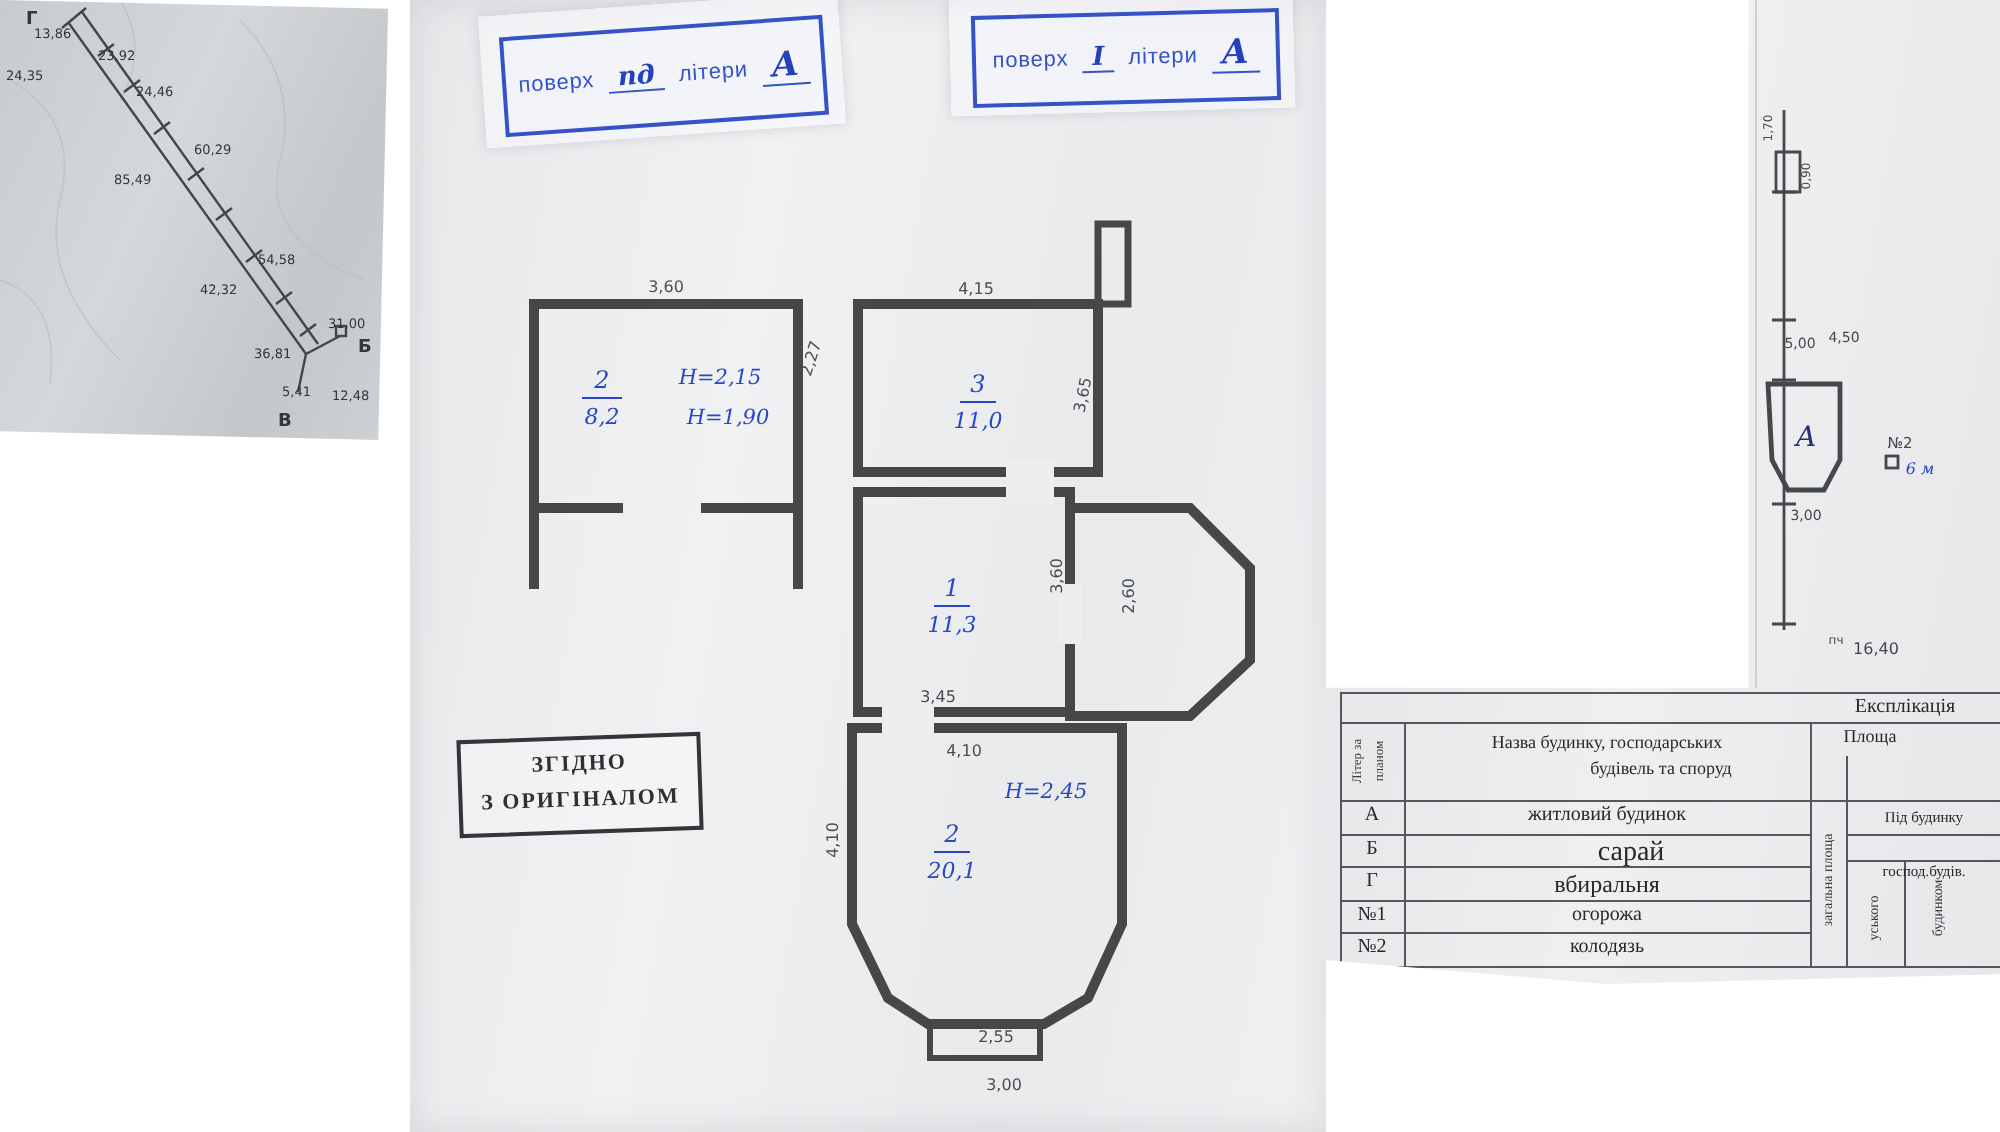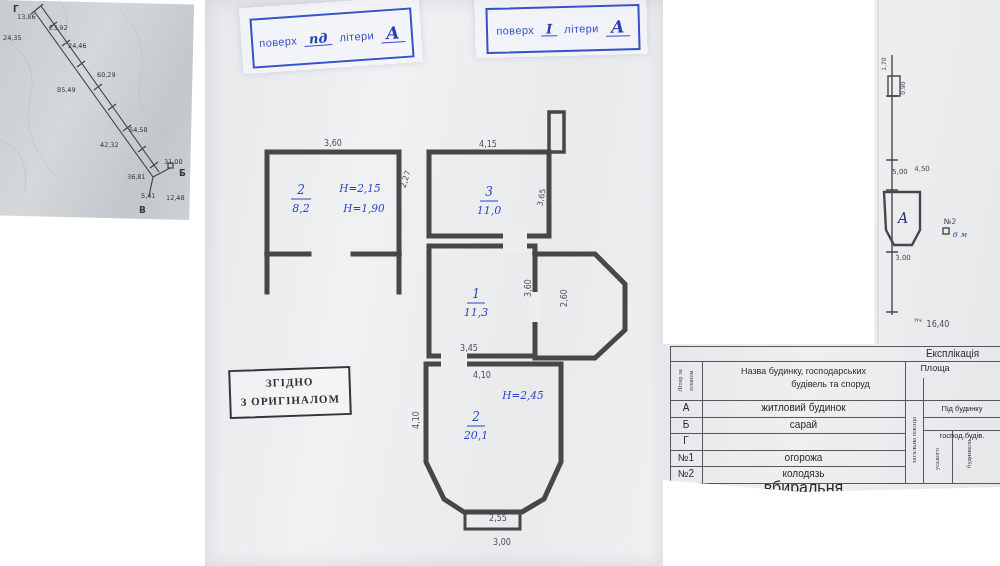--- a/index.html
+++ b/index.html
@@ -26,21 +26,21 @@
   #stamp-left{left:46px;top:13px;width:158px;height:46px;transform:rotate(-4deg);}
   #stamp-right{left:281px;top:6px;width:150px;height:42px;transform:rotate(-1.5deg);}
   #tape-left{left:36px;top:2px;width:180px;height:66px;transform:rotate(-4deg);}
   #tape-right{left:270px;top:-2px;width:172px;height:58px;transform:rotate(-1.5deg);}
   .certify{position:absolute;left:24px;top:368px;width:118px;height:42px;border:2px solid #33353a;
     color:#2e3033;text-align:center;font-family:"Liberation Serif",serif;font-weight:bold;font-size:11px;
     line-height:1.65;padding-top:3px;transform:rotate(-2deg);letter-spacing:1px;background:rgba(255,255,255,.25);}
   
   .hl{position:absolute;height:1px;background:#55575c;}
   .vl{position:absolute;width:1px;background:#55575c;}
-  .tcell{position:absolute;font-family:Liberation Sans, sans-serif;color:#26282c;text-align:center;}
+  .tcell{position:absolute;font-family:Liberation Serif, serif;color:#26282c;text-align:center;}
   .vtext{position:absolute;transform:rotate(-90deg);white-space:nowrap;
     font-family:"Liberation Serif",serif;color:#3a3c40;text-align:center;}
 </style>
 </head>
 <body>
 
 <div id="stage">
 
   <div class="frag" id="frag-site">
     <svg width="196" height="220" viewBox="0 0 196 220">
@@ -212,22 +212,22 @@
     <div class="tcell" style="left:245px;top:363px;width:60px;font-size:9px;">Площа</div>
     <div class="tcell" style="left:264px;top:404px;width:76px;font-size:7.5px;">Під будинку</div>
     <div class="tcell" style="left:264px;top:431px;width:76px;font-size:7.5px;">господ.будів.</div>
     <div class="vtext" style="left:214px;top:436px;width:80px;font-size:7px;">загальна площа</div>
     <div class="vtext" style="left:252px;top:455px;width:50px;font-size:7px;">уського</div>
     <div class="vtext" style="left:281px;top:450px;width:56px;font-size:7px;">будинком</div>
 
     <div class="tcell" style="left:10px;top:402px;width:32px;font-size:10px;">А</div>
     <div class="tcell" style="left:42px;top:402px;width:203px;font-size:10px;">житловий будинок</div>
     <div class="tcell" style="left:10px;top:419px;width:32px;font-size:10px;">Б</div>
-    <div class="tcell" style="left:42px;top:419px;width:203px;font-size:10px;">сарай</div>
+    <div class="tcell" style="left:54px;top:419px;width:203px;font-size:14px;">сарай</div>
     <div class="tcell" style="left:10px;top:435px;width:32px;font-size:10px;">Г</div>
-    <div class="tcell" style="left:42px;top:435px;width:203px;font-size:16px;margin-top:44px;">вбиральня</div>
+    <div class="tcell" style="left:42px;top:435px;width:203px;font-size:12px;">вбиральня</div>
     <div class="tcell" style="left:10px;top:452px;width:32px;font-size:10px;">№1</div>
     <div class="tcell" style="left:42px;top:452px;width:203px;font-size:10px;">огорожа</div>
     <div class="tcell" style="left:10px;top:468px;width:32px;font-size:10px;">№2</div>
     <div class="tcell" style="left:42px;top:468px;width:203px;font-size:10px;">колодязь</div>
   </div>
 
 </div>
 
 </body></html>

